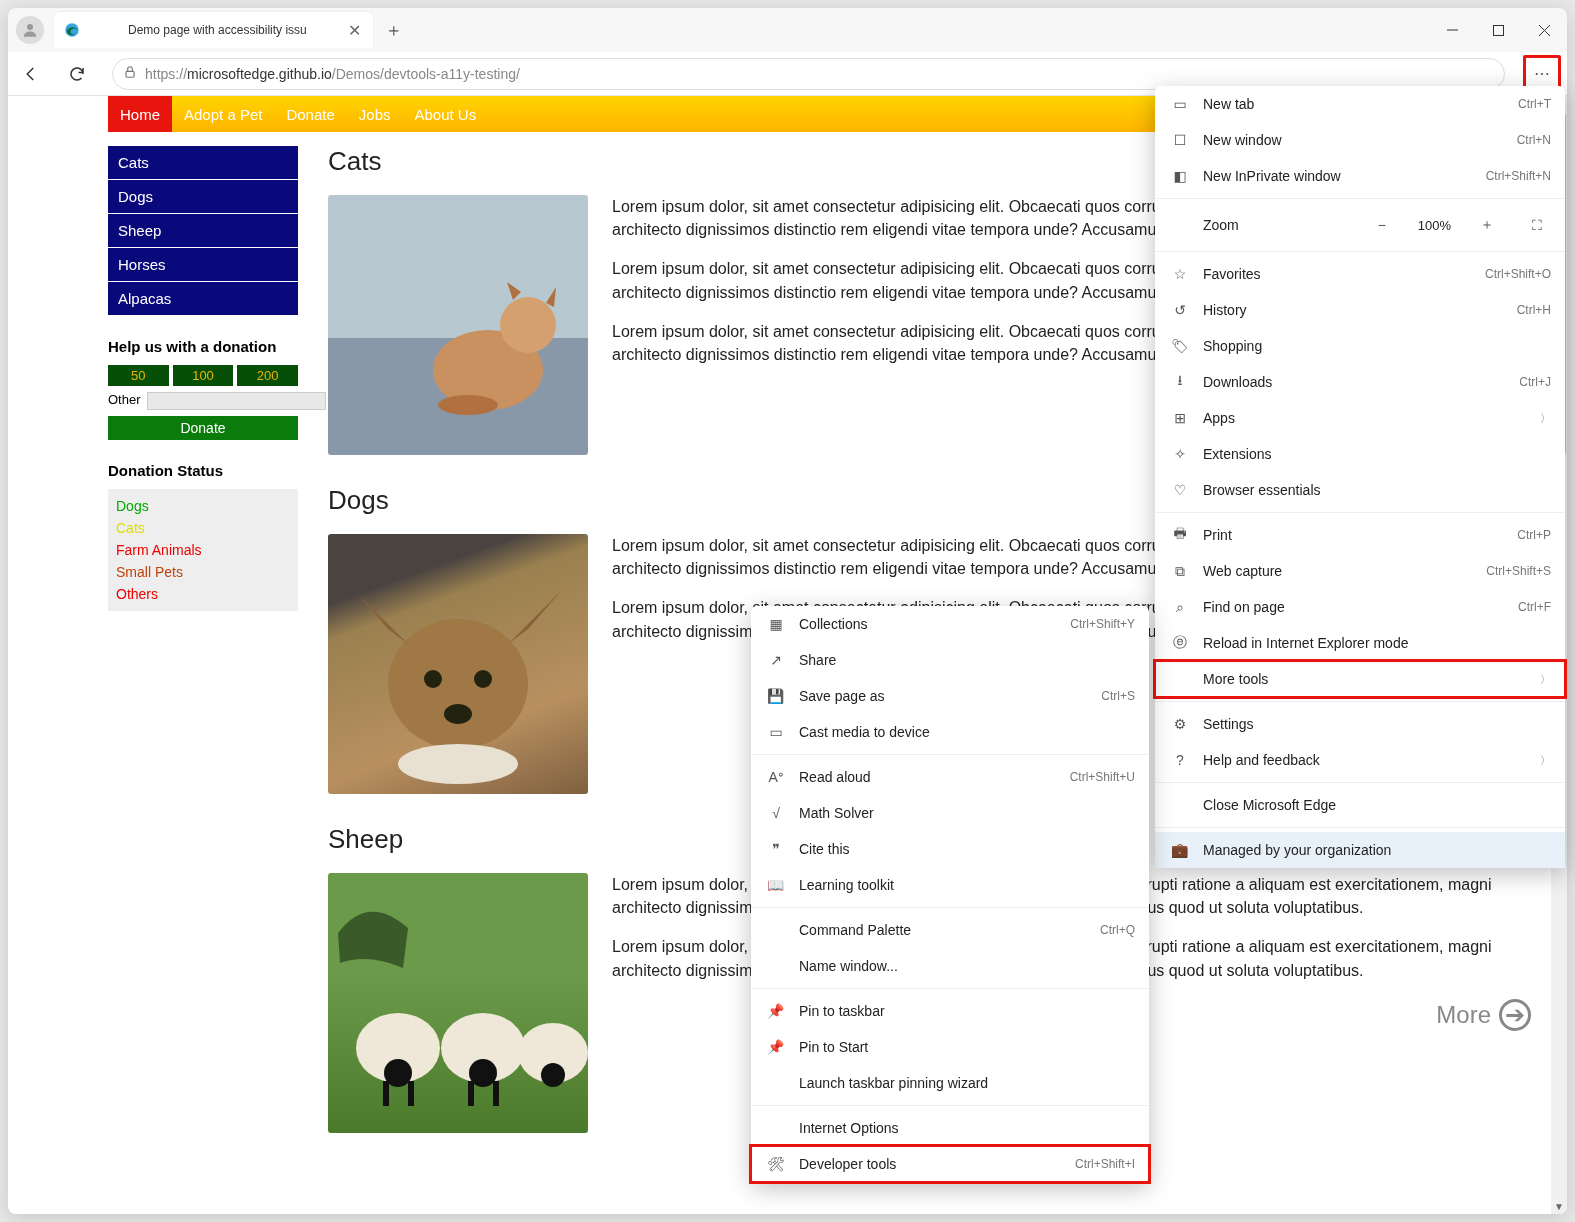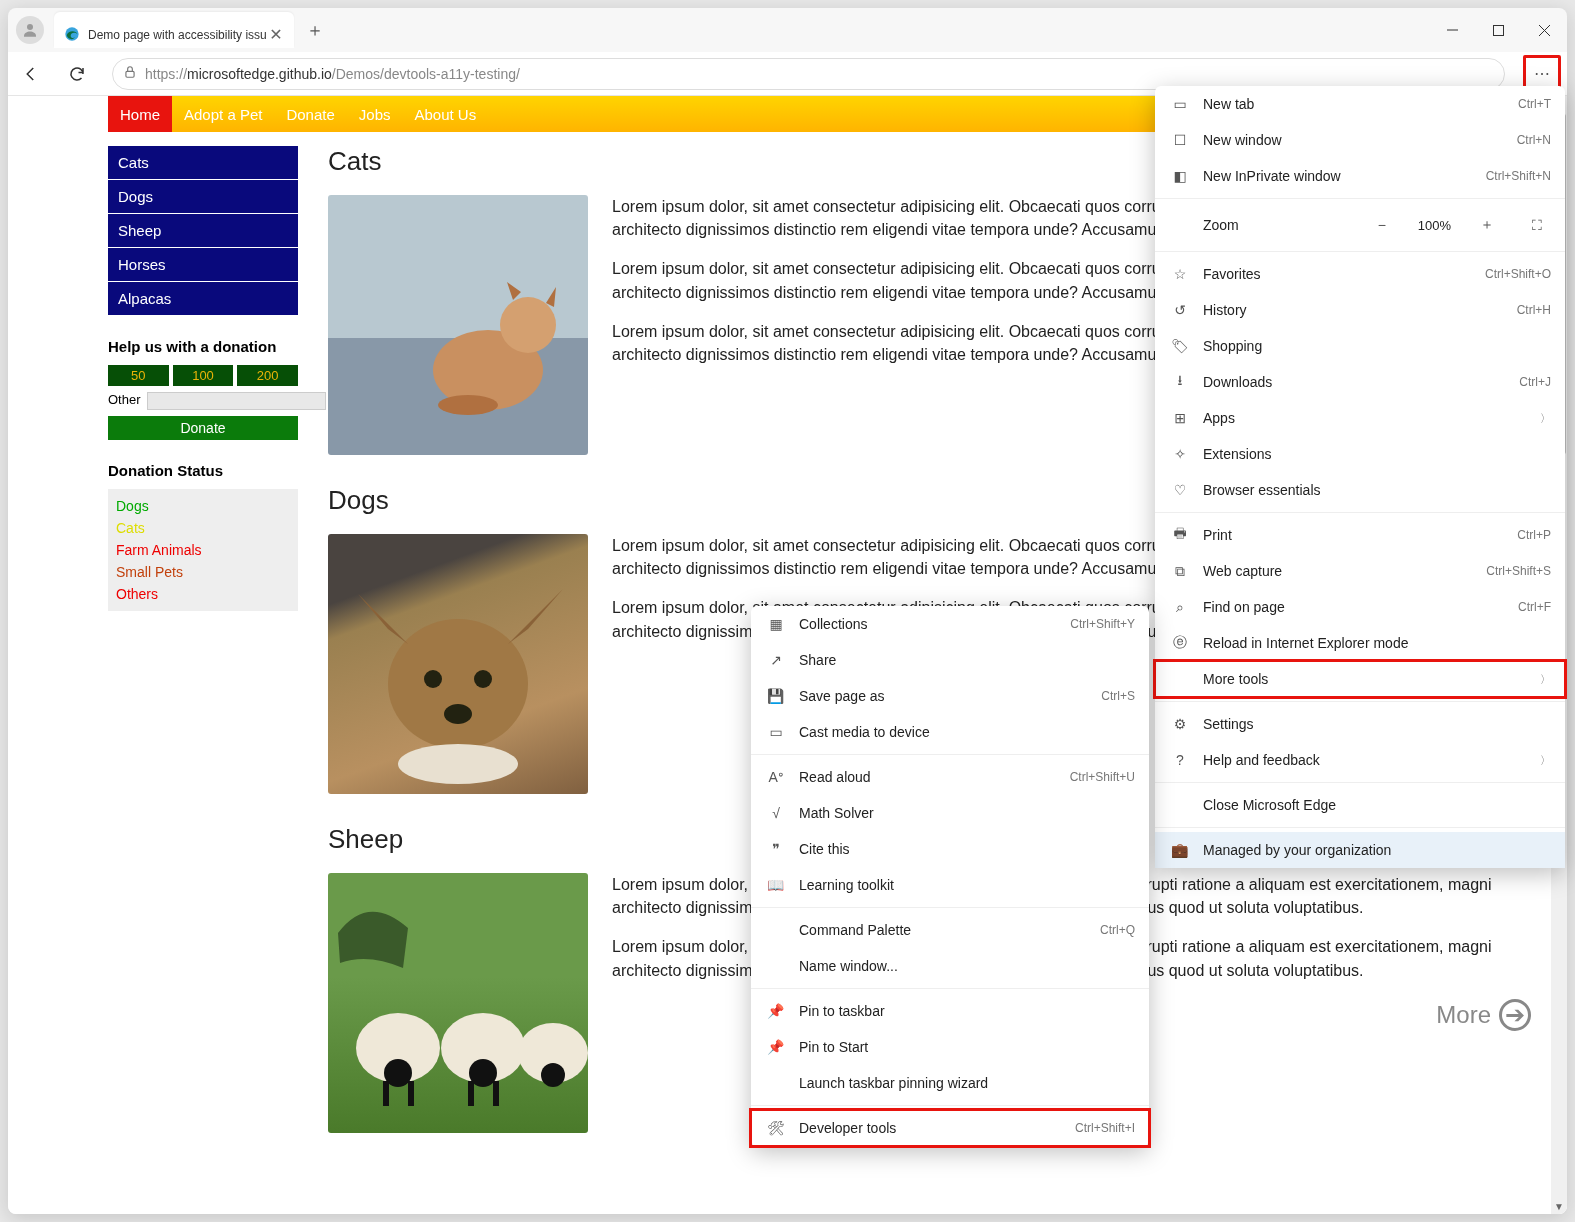--- a/index.html
+++ b/index.html
@@ -4,21 +4,21 @@
 <style>
 * { margin: 0; padding: 0; box-sizing: border-box; font-family: "Segoe UI", Arial, sans-serif; }
 body { background: #e8e8e8; width: 1575px; height: 1222px; overflow: hidden; position: relative; }
 
 .window { position: absolute; inset: 8px; background: #f7f7f7; border-radius: 8px; box-shadow: 0 4px 20px rgba(0,0,0,0.15); display: flex; flex-direction: column; overflow: hidden; }
 
 
 .titlebar { height: 44px; display: flex; align-items: center; padding-left: 8px; }
 .profile-icon { width: 28px; height: 28px; border-radius: 50%; background: #ddd; display: flex; align-items: center; justify-content: center; margin-right: 10px; }
 .profile-icon svg { width: 18px; height: 18px; fill: #999; }
-.tab { display: flex; align-items: flex-end; background: #fff; border-radius: 6px 6px 0 0; padding: 6px 10px; height: 36px; min-width: 240px; box-shadow: 0 -1px 2px rgba(0,0,0,0.05); }
+.tab { display: flex; align-items: center; background: #fff; border-radius: 6px 6px 0 0; padding: 6px 10px; height: 36px; min-width: 240px; box-shadow: 0 -1px 2px rgba(0,0,0,0.05); gap: 40px; }
 .tab-favicon { width: 16px; height: 16px; margin-right: 8px; }
 .tab-title { font-size: 12px; color: #333; flex: 1; white-space: nowrap; overflow: hidden; text-overflow: ellipsis; }
 .tab-close { width: 16px; height: 16px; display: flex; align-items: center; justify-content: center; color: #666; cursor: pointer; }
 .newtab-btn { width: 30px; height: 30px; display: flex; align-items: center; justify-content: center; margin-left: 6px; color: #555; cursor: pointer; font-size: 18px; }
 .win-controls { margin-left: auto; display: flex; }
 .win-btn { width: 46px; height: 36px; display: flex; align-items: center; justify-content: center; color: #333; cursor: pointer; }
 
 
 .toolbar { height: 44px; background: #fff; display: flex; align-items: center; padding: 0 6px; gap: 12px; border-bottom: 1px solid #e5e5e5; }
 .tool-btn { width: 34px; height: 34px; display: flex; align-items: center; justify-content: center; border-radius: 4px; color: #555; cursor: pointer; }
@@ -447,18 +447,21 @@
       <span class="menu-label">Pin to taskbar</span>
     </div>
   <div class="menu-row">
       <span class="menu-icon">📌</span>
       <span class="menu-label">Pin to Start</span>
     </div>
   <div class="gap">
       <span class="menu-label">Launch taskbar pinning wizard</span>
     </div>
   <div class="menu-sep"></div>
+  <div class="gap">
+      <span class="menu-label">Internet Options</span>
+    </div>
   <div class="menu-row hl-outer">
       <span class="menu-icon">🛠</span>
       <span class="menu-label">Developer tools</span>
       <span class="menu-shortcut">Ctrl+Shift+I</span>
     </div>
 </div>
 
 </body></html>

